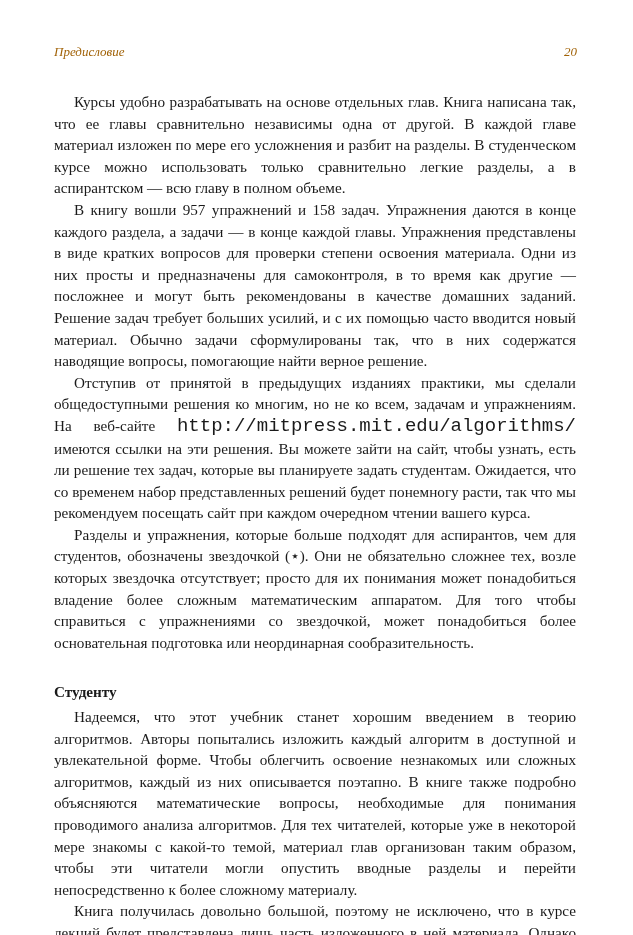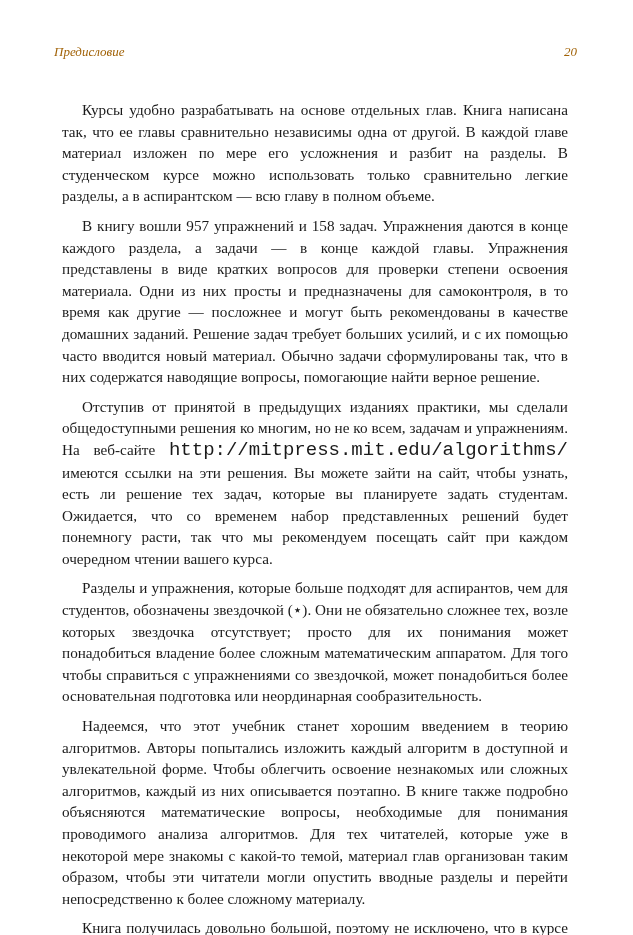--- a/index.html
+++ b/index.html
@@ -39,21 +39,21 @@
     .content {
       position: absolute;
       left: 54px;
       width: 522px;
       top: 91px;
       font-size: 15.2px;
       line-height: 21.6px;
       text-align: justify;
     }
     .content p {
-      margin: 8px;
+      margin: 0;
       text-indent: 20px;
       hyphens: manual;
     }
     .mono {
       font-family: "Liberation Mono", "DejaVu Sans Mono", monospace;
       font-size: 19px;
     }
     .section-heading {
       margin: 28px 0 3px 0;
       font-weight: bold;
@@ -70,18 +70,19 @@
     <span>Предисловие</span>
     <span>20</span>
   </div>
 
   <div class="content">
     <p>Курсы удобно разрабатывать на основе отдельных глав. Книга написана так, что ее главы сравнительно независимы одна от другой. В каждой главе материал изложен по мере его усложнения и разбит на разделы. В студенческом курсе можно использовать только сравнительно легкие разделы, а в аспирантском — всю главу в полном объеме.</p>
     <p>В книгу вошли 957 упражнений и 158 задач. Упражнения даются в конце каждого раздела, а задачи — в конце каждой главы. Упражнения представлены в виде кратких вопросов для проверки степени освоения материала. Одни из них просты и предназначены для самоконтроля, в то время как другие — посложнее и могут быть рекомендованы в качестве домашних заданий. Решение задач требует больших усилий, и с их помощью часто вводится новый материал. Обычно задачи сформулированы так, что в них содержатся наводящие вопросы, помогающие найти верное решение.</p>
     <p><span>Отступив от принятой в предыдущих изданиях практики, мы сделали общедоступными решения ко многим, но не ко всем, задачам и упражнениям. На веб-сайте </span><span class="mono">http://mitpress.mit.edu/algorithms/</span><span> имеются ссылки на эти решения. Вы можете зайти на сайт, чтобы узнать, есть ли решение тех задач, которые вы планируете задать студентам. Ожидается, что со временем набор представленных решений будет понемногу расти, так что мы рекомендуем посещать сайт при каждом очередном чтении вашего курса.</span></p>
     <p>Разделы и упражнения, которые больше подходят для аспирантов, чем для студентов, обозначены звездочкой (⋆). Они не обязательно сложнее тех, возле которых звездочка отсутствует; просто для их понимания может понадобиться владение более сложным математическим аппаратом. Для того чтобы справиться с упражнениями со звездочкой, может понадобиться более основательная подготовка или неординарная сообразительность.</p>
 
+    <div class="section-heading">Студенту</div>
     <p>Надеемся, что этот учебник станет хорошим введением в теорию алгоритмов. Авторы попытались изложить каждый алгоритм в доступной и увлекательной форме. Чтобы облегчить освоение незнакомых или сложных алгоритмов, каждый из них описывается поэтапно. В книге также подробно объясняются математические вопросы, необходимые для понимания проводимого анализа алгоритмов. Для тех читателей, которые уже в некоторой мере знакомы с какой-то темой, материал глав организован таким образом, чтобы эти читатели могли опустить вводные разделы и перейти непосредственно к более сложному материалу.</p>
     <p>Книга получилась довольно большой, поэтому не исключено, что в курсе лекций будет представлена лишь часть изложенного в ней материала. Однако авторы попытались сделать ее такой, чтобы она стала полезной как сейчас в качестве учебника, способствующего усвоению курса лекций, так и позже, в профессиональной деятельности, в качестве настольного справочного пособия для математиков и инженеров.</p>
 
   </div>
 
 </div>
 
 </body></html>

